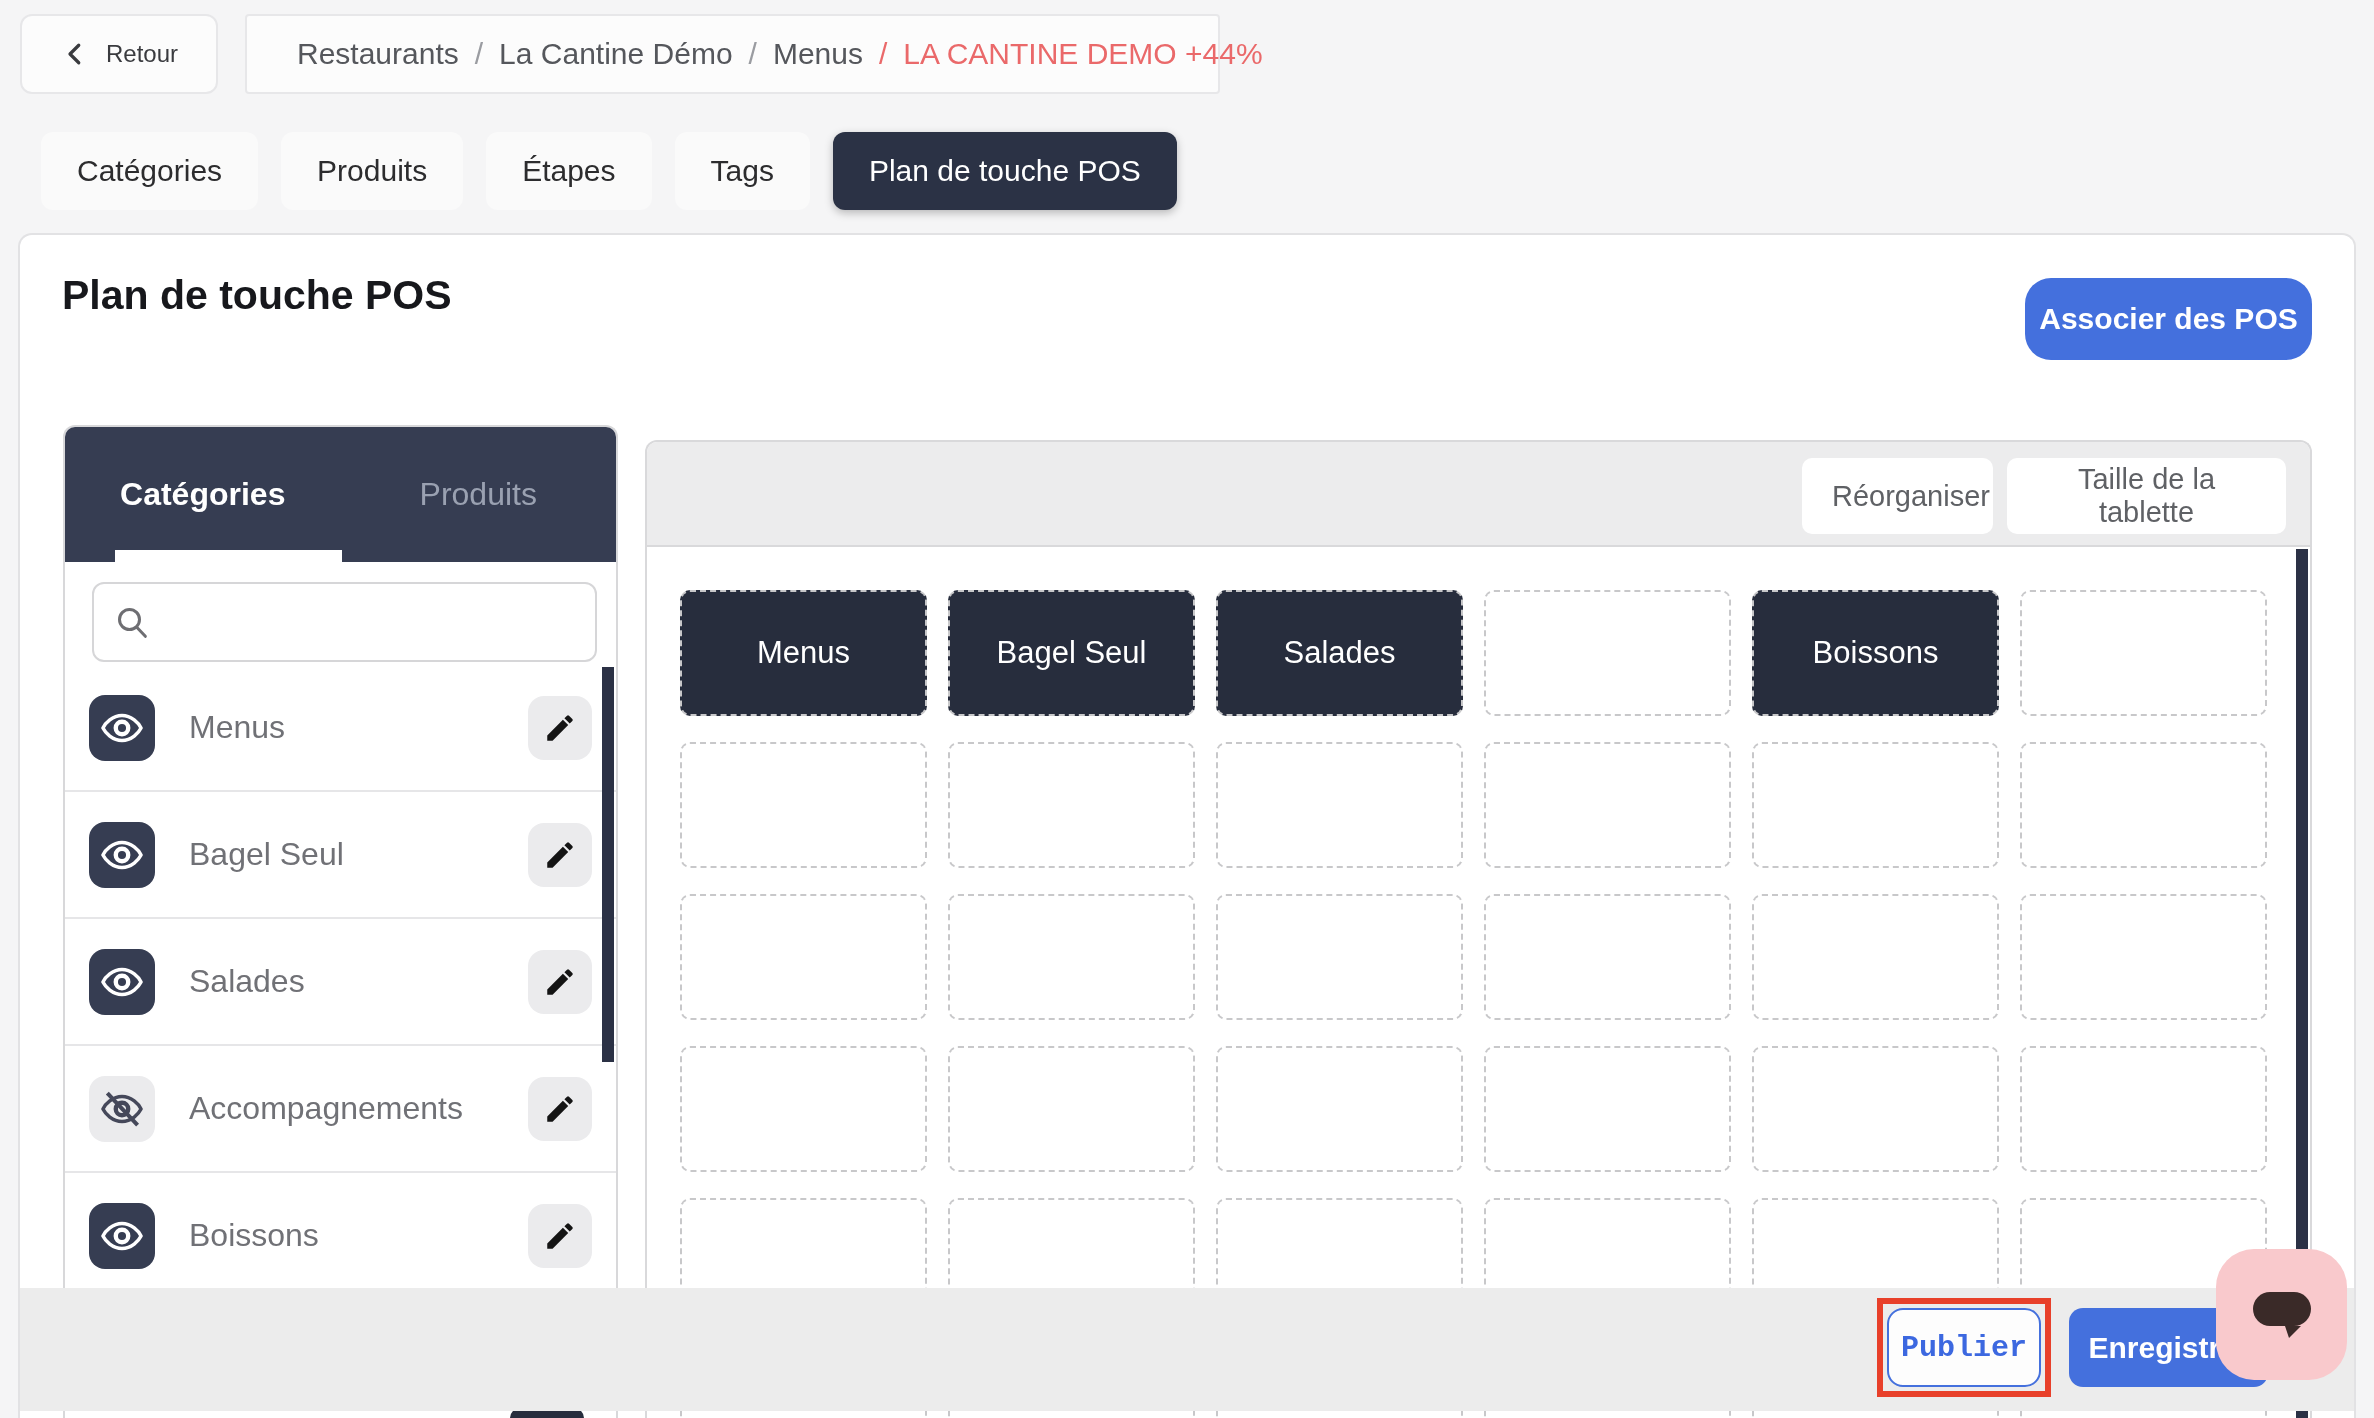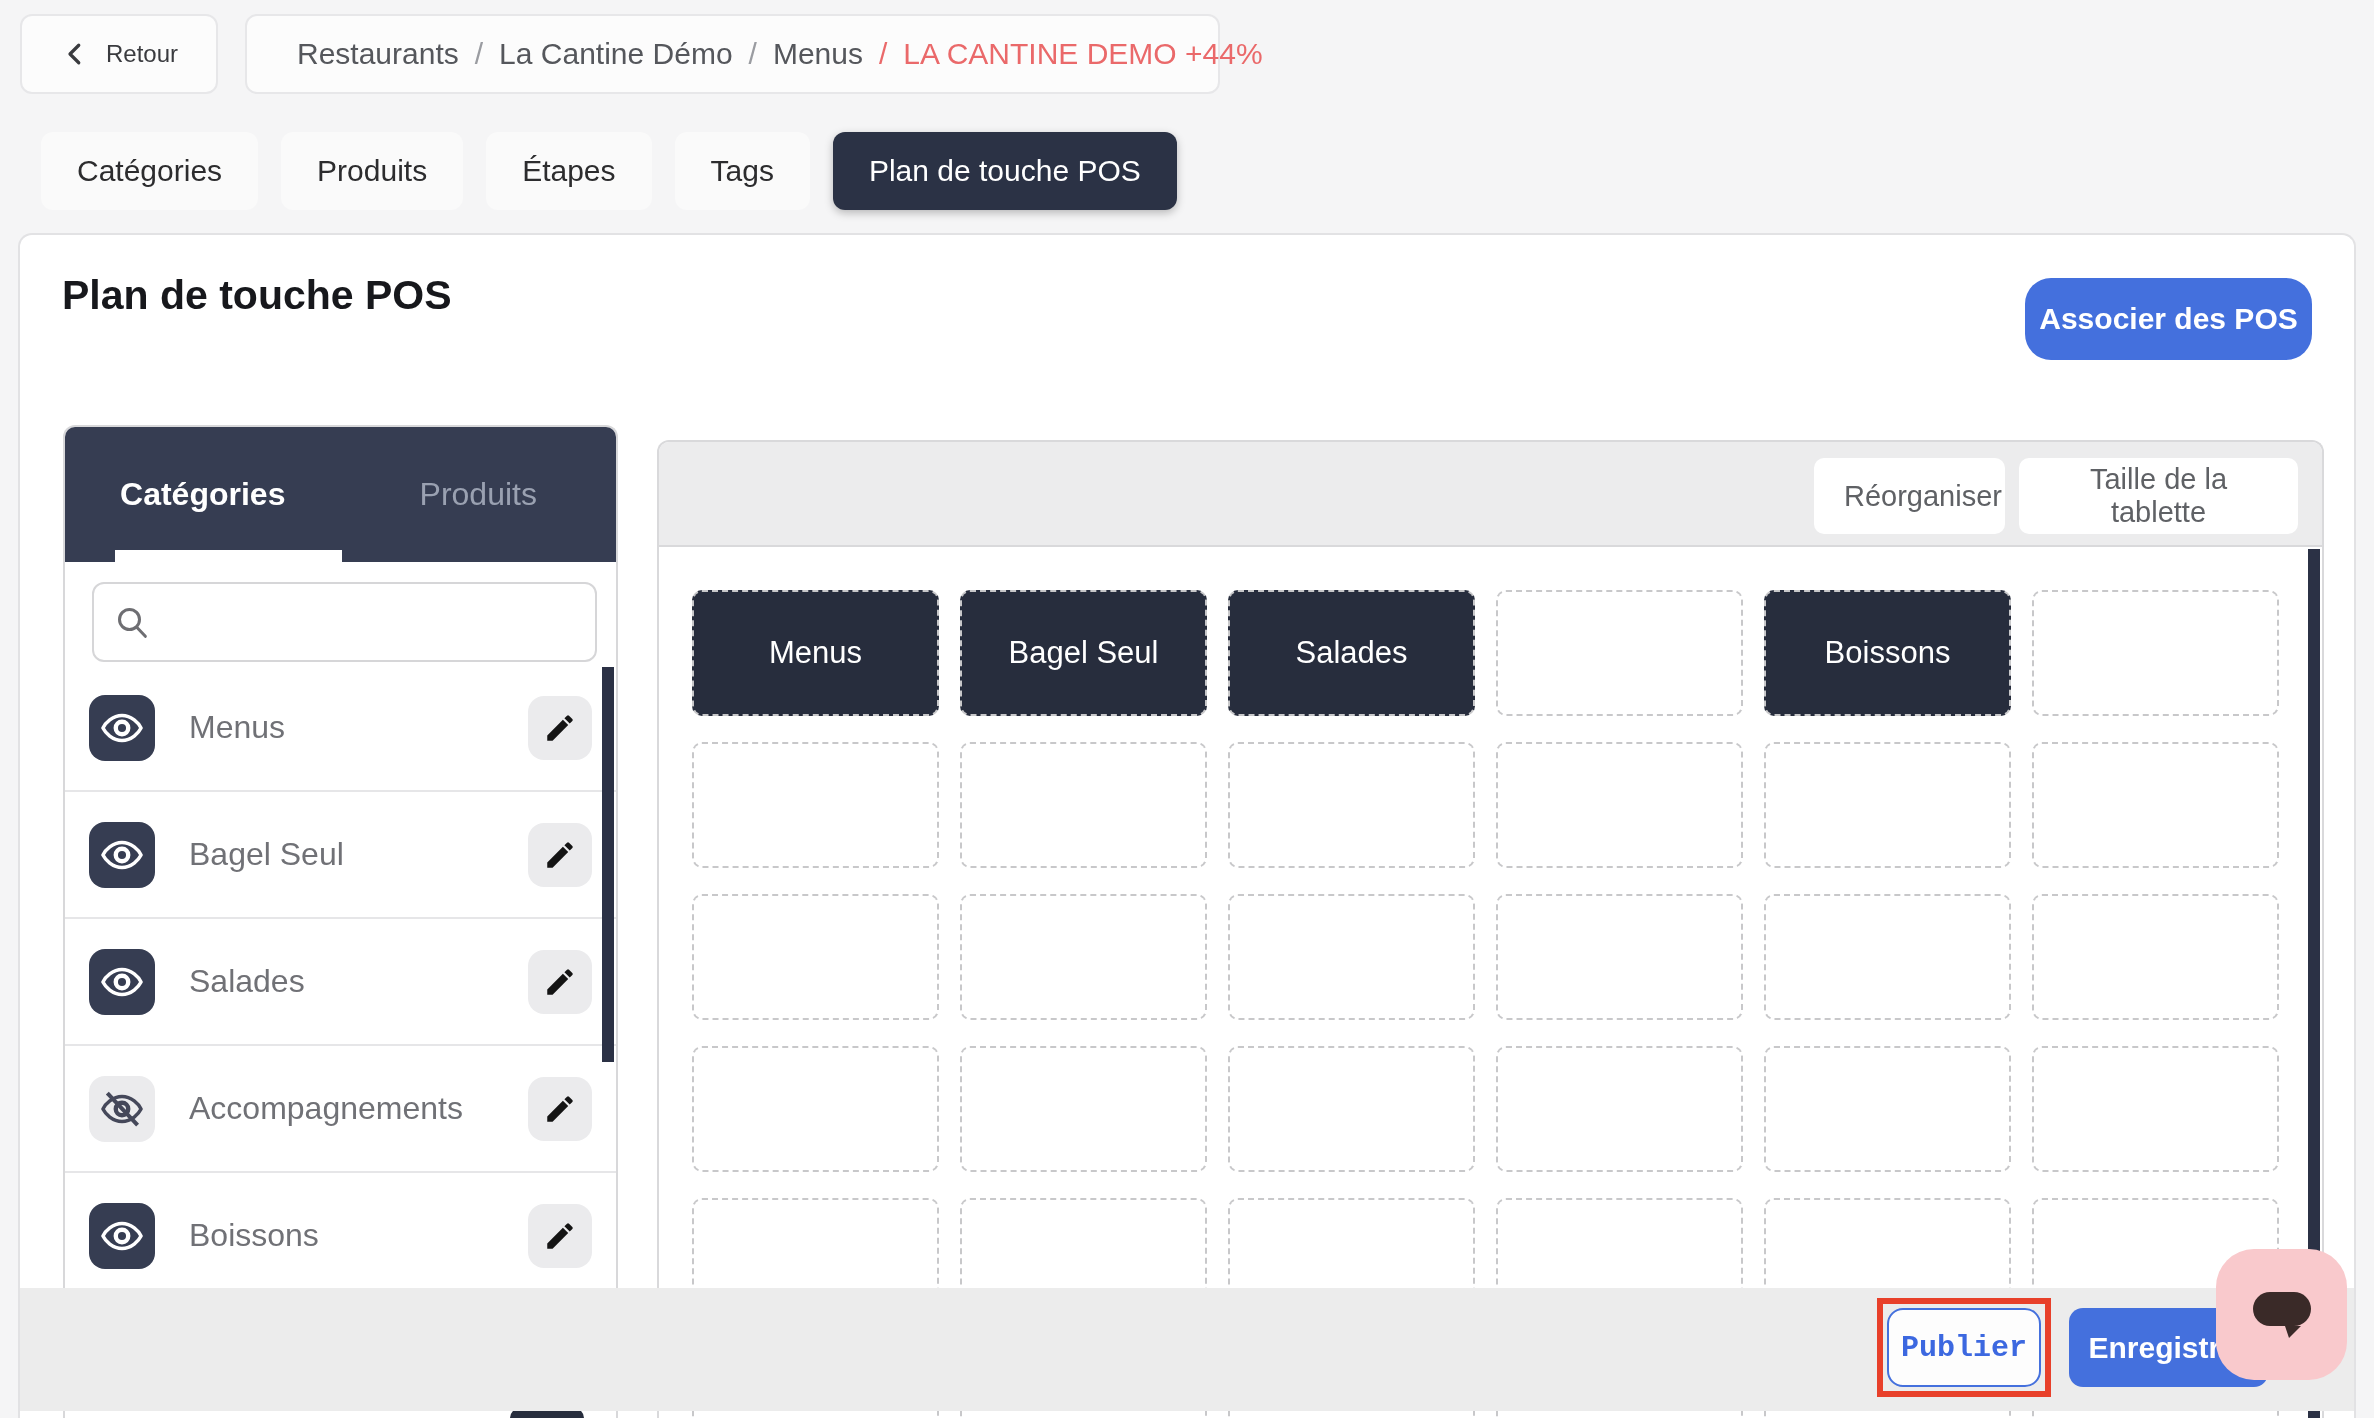--- a/index.html
+++ b/index.html
@@ -10,21 +10,21 @@
   }
   
   .back-btn{
     position:absolute;left:20px;top:14px;height:80px;width:198px;
     background:#fcfcfc;border:2px solid #e7e7e9;border-radius:12px;
     display:flex;align-items:center;justify-content:center;gap:16px;
     font-size:24px;color:#3a3b3f;cursor:pointer;
   }
   .crumb-bar{
     position:absolute;left:245px;top:14px;height:80px;width:975px;
-    background:#fcfcfc;border:2px solid #e7e7e9;border-radius:12px;
+    background:#fcfcfc;border:2px solid #e7e7e9;border-radius:4px;
     display:flex;align-items:center;padding:0 30px;gap:20px;font-size:30px;
   }
   .crumb-bar .crumbs{display:flex;align-items:center;gap:16px;white-space:nowrap;}
   .crumb{color:#55575c;}
   .crumb-sep{color:#9a9ca1;}
   .crumb-sep.red,.crumb.current{color:#ea696a;}
   
   .tabs{position:absolute;left:41px;top:132px;display:flex;gap:23px;height:78px;}
   .tab{
     background:#fafafa;border-radius:12px;padding:0 36px;display:flex;align-items:center;
@@ -88,21 +88,21 @@
   .list-scrollbar{
     position:absolute;right:2px;top:240px;width:12px;height:395px;background:#2b3145;z-index:5;
   }
   .peek-shape{
     position:absolute;left:510px;top:1408px;width:74px;height:14px;
     background:#272d3d;border-radius:10px 10px 0 0;z-index:30;
   }
   
   .grid-panel{
     position:absolute;left:645px;top:440px;width:1667px;height:978px;
-    background:#ffffff;border:2px solid #d9d9db;border-bottom:none;border-radius:12px 12px 0 0;margin-left:12px;
+    background:#ffffff;border:2px solid #d9d9db;border-bottom:none;border-radius:12px 12px 0 0;
   }
   .grid-toolbar{
     position:absolute;left:0;top:0;right:0;height:105px;background:#ececed;
     border-bottom:2px solid #d9d9db;border-radius:10px 10px 0 0;
   }
   .tool-btn{
     position:absolute;top:16px;height:76px;background:#ffffff;border:none;border-radius:10px;
     font-size:29px;color:#5f6165;font-family:inherit;cursor:pointer;padding:0 30px;
   }
   .tool-btn.reorg{left:1155px;width:191px;}

